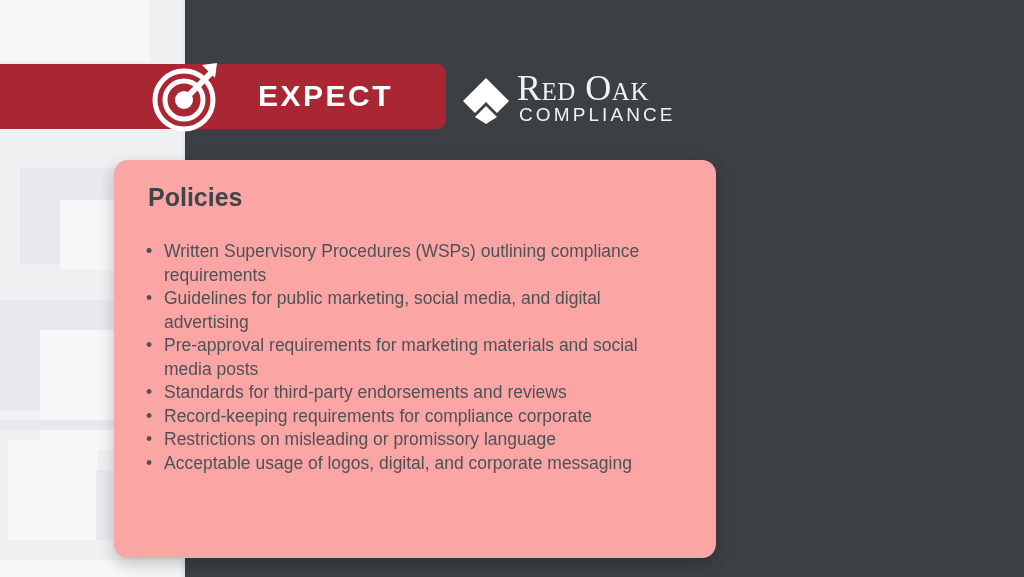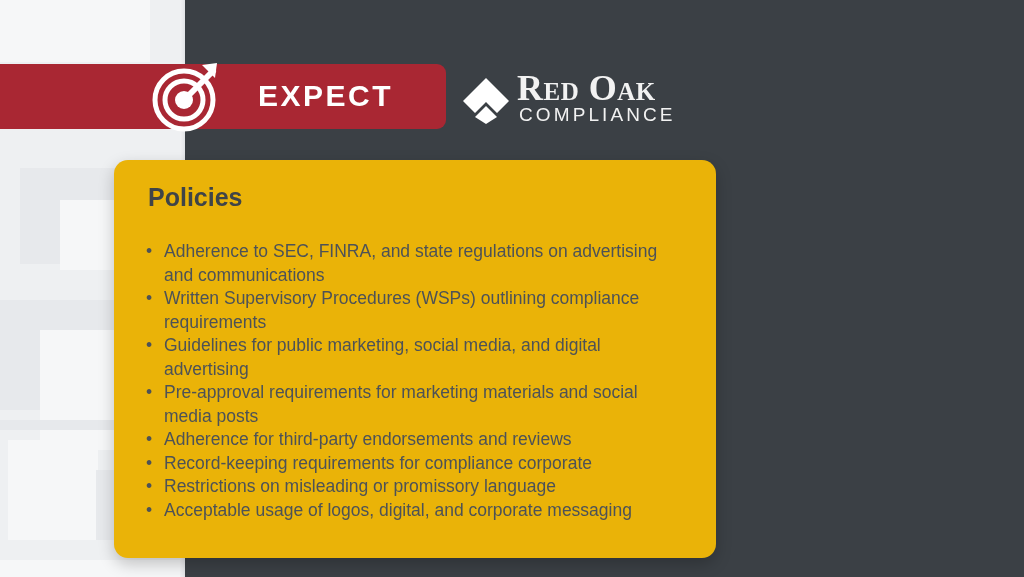--- a/index.html
+++ b/index.html
@@ -95,41 +95,40 @@
   }
   .logo-name {
     display: block;
     color: #f2f2f2;
     font-family: "Liberation Serif", serif;
     font-size: 36px;
     line-height: 34px;
     letter-spacing: 0.5px;
     font-variant: small-caps;
     white-space: nowrap;
-    font-weight: bold;
   }
   .logo-sub {
     display: block;
     color: #f2f2f2;
     font-size: 19px;
     line-height: 19px;
     letter-spacing: 3.1px;
     font-weight: normal;
     white-space: nowrap;
     padding-left: 2px;
   }
 
   
   .card {
     position: absolute;
     left: 114px;
     top: 160px;
     width: 602px;
     height: 398px;
-    background: #eab308;
+    background: #fca5a5;
     border-radius: 14px;
     box-shadow: 0 6px 16px rgba(0,0,0,0.22);
     box-sizing: border-box;
     padding: 22px 28px 18px 24px;
   }
   .card-title {
     color: #3f4448;
     font-size: 25px;
     font-weight: bold;
     line-height: 30px;
@@ -198,37 +197,36 @@
       <span class="logo-name">Red Oak</span>
       <span class="logo-sub">COMPLIANCE</span>
     </span>
   </div>
 
   <div class="card">
     <h1 class="card-title">Policies</h1>
     <ul class="bullets">
       <li>
         <span class="bullet-dot">•</span>
-        <span>Adherence to SEC, FINRA, and state regulations on advertising and communications</span>
       </li>
       <li>
         <span class="bullet-dot">•</span>
         <span>Written Supervisory Procedures (WSPs) outlining compliance requirements</span>
       </li>
       <li>
         <span class="bullet-dot">•</span>
         <span>Guidelines for public marketing, social media, and digital advertising</span>
       </li>
       <li>
         <span class="bullet-dot">•</span>
         <span>Pre-approval requirements for marketing materials and social media posts</span>
       </li>
       <li>
         <span class="bullet-dot">•</span>
-        <span>Adherence for third-party endorsements and reviews</span>
+        <span>Standards for third-party endorsements and reviews</span>
       </li>
       <li>
         <span class="bullet-dot">•</span>
         <span>Record-keeping requirements for compliance corporate</span>
       </li>
       <li>
         <span class="bullet-dot">•</span>
         <span>Restrictions on misleading or promissory language</span>
       </li>
       <li>

